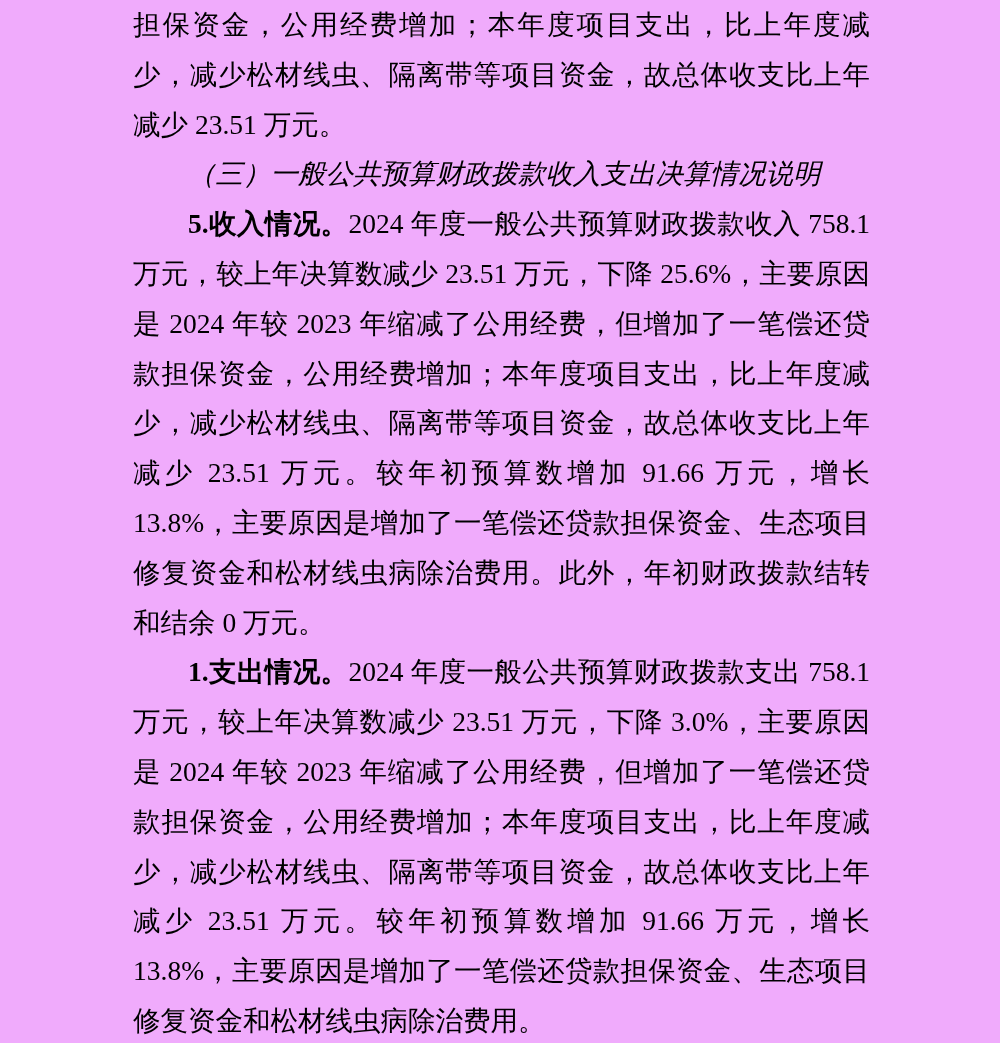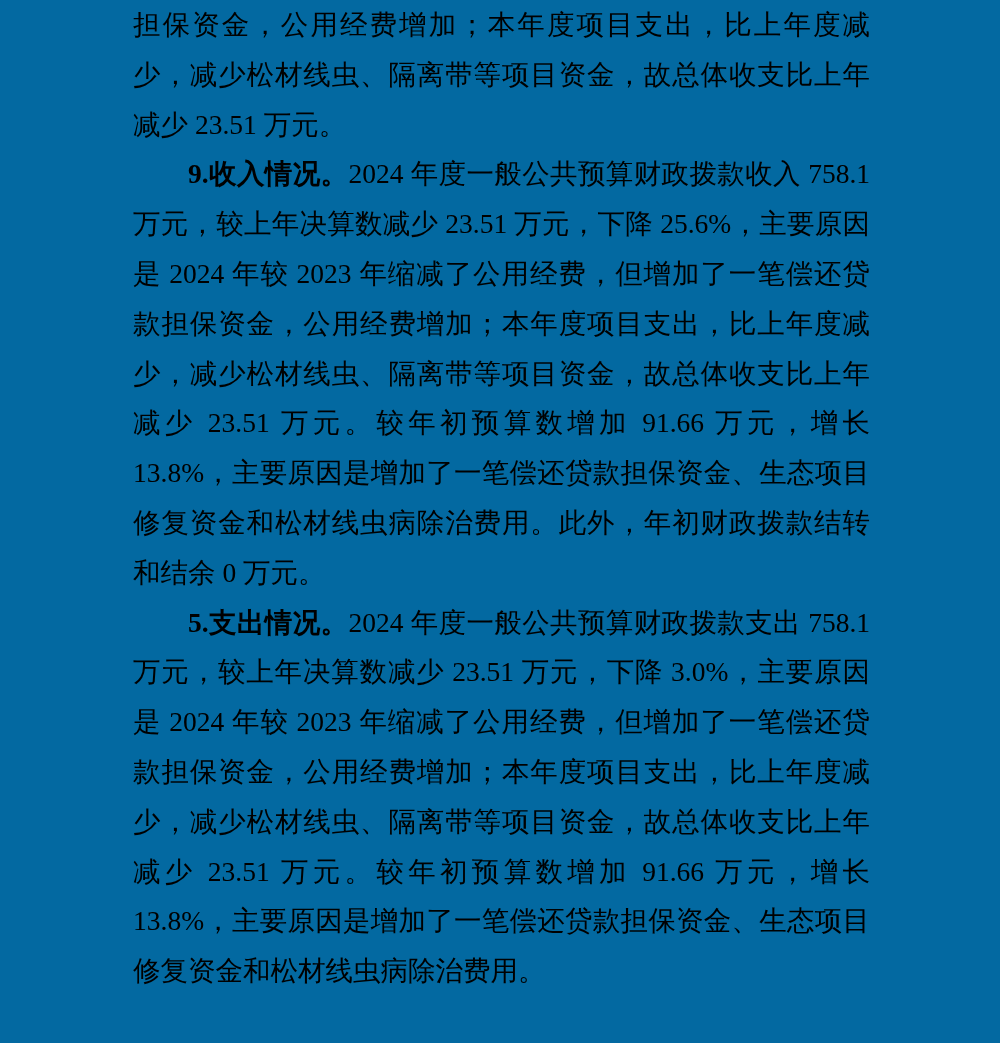--- a/index.html
+++ b/index.html
@@ -5,21 +5,21 @@
   * { box-sizing: border-box; }
   html, body {
     margin: 0;
     padding: 0;
     background: #ffffff;
   }
   .page {
     position: relative;
     width: 1000px;
     height: 1043px;
-    background: #0369a1;
+    background: #f0abfc;
     overflow: hidden;
     font-family: "Liberation Serif", "DejaVu Serif", serif;
     color: #000000;
   }
   .doc-content {
     position: absolute;
     top: 0;
     left: 133px;
     width: 737px;
     font-size: 27.5px;
@@ -45,16 +45,17 @@
     font-weight: 700;
     font-style: normal;
   }
 </style>
 </head>
 <body>
 
 <div class="page">
   <div class="doc-content">
       <p class="para continuation"><span>担保资金，公用经费增加；本年度项目支出，比上年度减少，减少松材线虫、隔离带等项目资金，故总体收支比上年减少 23.51 万元。</span></p>
-      <p class="para numbered"><span class="lead">9.收入情况。</span><span>2024 年度一般公共预算财政拨款收入 758.1 万元，较上年决算数减少 23.51 万元，下降 25.6%，主要原因是 2024 年较 2023 年缩减了公用经费，但增加了一笔偿还贷款担保资金，公用经费增加；本年度项目支出，比上年度减少，减少松材线虫、隔离带等项目资金，故总体收支比上年减少 23.51 万元。较年初预算数增加 91.66 万元，增长 13.8%，主要原因是增加了一笔偿还贷款担保资金、生态项目修复资金和松材线虫病除治费用。此外，年初财政拨款结转和结余 0 万元。</span></p>
-      <p class="para numbered"><span class="lead">5.支出情况。</span><span>2024 年度一般公共预算财政拨款支出 758.1 万元，较上年决算数减少 23.51 万元，下降 3.0%，主要原因是 2024 年较 2023 年缩减了公用经费，但增加了一笔偿还贷款担保资金，公用经费增加；本年度项目支出，比上年度减少，减少松材线虫、隔离带等项目资金，故总体收支比上年减少 23.51 万元。较年初预算数增加 91.66 万元，增长 13.8%，主要原因是增加了一笔偿还贷款担保资金、生态项目修复资金和松材线虫病除治费用。</span></p>
+      <p class="para heading"><span>（三）一般公共预算财政拨款收入支出决算情况说明</span></p>
+      <p class="para numbered"><span class="lead">5.收入情况。</span><span>2024 年度一般公共预算财政拨款收入 758.1 万元，较上年决算数减少 23.51 万元，下降 25.6%，主要原因是 2024 年较 2023 年缩减了公用经费，但增加了一笔偿还贷款担保资金，公用经费增加；本年度项目支出，比上年度减少，减少松材线虫、隔离带等项目资金，故总体收支比上年减少 23.51 万元。较年初预算数增加 91.66 万元，增长 13.8%，主要原因是增加了一笔偿还贷款担保资金、生态项目修复资金和松材线虫病除治费用。此外，年初财政拨款结转和结余 0 万元。</span></p>
+      <p class="para numbered"><span class="lead">1.支出情况。</span><span>2024 年度一般公共预算财政拨款支出 758.1 万元，较上年决算数减少 23.51 万元，下降 3.0%，主要原因是 2024 年较 2023 年缩减了公用经费，但增加了一笔偿还贷款担保资金，公用经费增加；本年度项目支出，比上年度减少，减少松材线虫、隔离带等项目资金，故总体收支比上年减少 23.51 万元。较年初预算数增加 91.66 万元，增长 13.8%，主要原因是增加了一笔偿还贷款担保资金、生态项目修复资金和松材线虫病除治费用。</span></p>
     </div>
 </div>
 
 </body></html>

